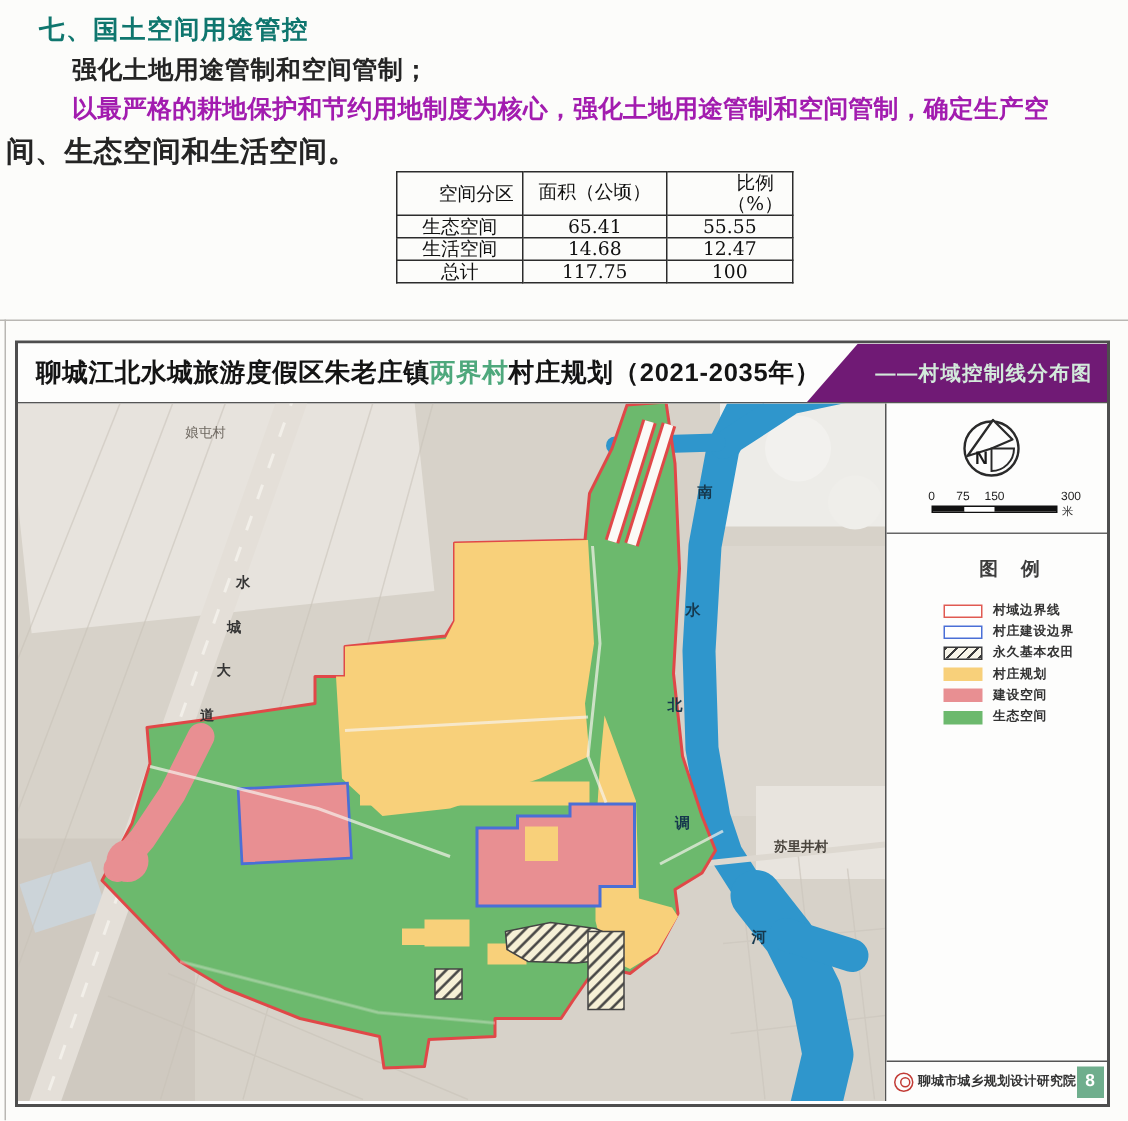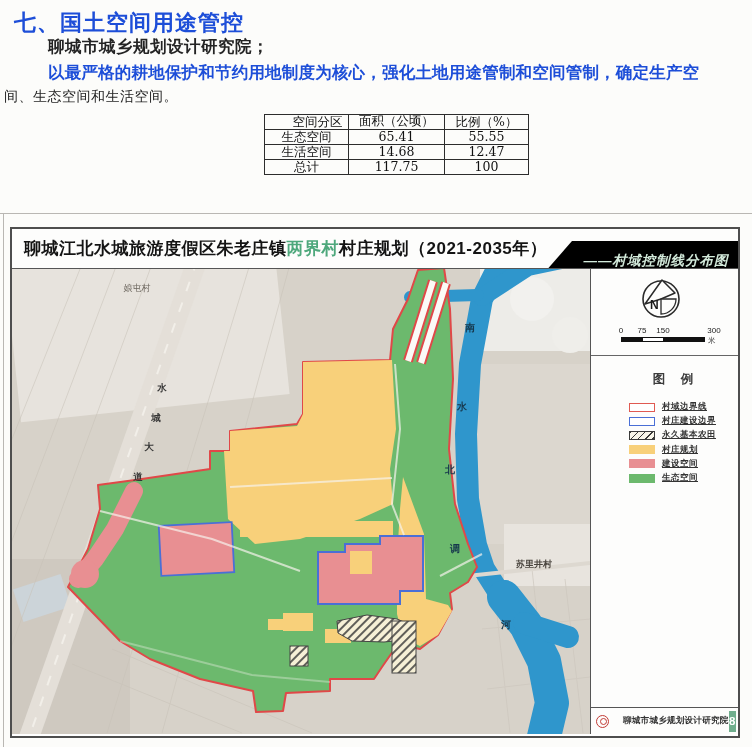--- a/index.html
+++ b/index.html
@@ -1,38 +1,38 @@
 <!DOCTYPE html>
 <html><head>
 <meta charset="utf-8">
 <style>
   * { margin:0; padding:0; box-sizing:border-box; }
   html,body { width:752px; height:747px; overflow:hidden; }
   body { position:relative; background:#fcfcfa; font-family:"Liberation Sans","DejaVu Sans",sans-serif; color:#222; }
 
   
-  .doc-heading { position:absolute; left:14px; top:8px; font-size:22px; font-weight:700; letter-spacing:1px; color:#1d4ed8; }
+  .doc-heading { position:absolute; left:26px; top:8px; font-size:17px; font-weight:700; letter-spacing:1px; color:#0f766e; }
   .doc-line1  { position:absolute; left:48px; top:36px; font-size:16.5px; font-weight:600; letter-spacing:.5px; color:#242424; }
-  .doc-line2  { position:absolute; left:48px; top:62px; font-size:16.5px; font-weight:600; letter-spacing:.2px; color:#1d4ed8; white-space:nowrap; }
-  .doc-line3  { position:absolute; left:4px;  top:88px; font-size:14px; font-weight:400; letter-spacing:.5px; color:#242424; }
+  .doc-line2  { position:absolute; left:48px; top:62px; font-size:16.5px; font-weight:600; letter-spacing:.2px; color:#a21caf; white-space:nowrap; }
+  .doc-line3  { position:absolute; left:4px;  top:88px; font-size:19px; font-weight:700; letter-spacing:.5px; color:#242424; }
 
   table.space-table { position:absolute; left:264px; top:114px; border-collapse:collapse; font-family:"DejaVu Serif","Liberation Serif",serif; font-size:12.5px; color:#111; }
   .space-table td, .space-table th { border:1.4px solid #2c2c2c; text-align:center; font-weight:normal; height:15px; padding:0 2px; line-height:14px; }
-  .space-table .c0 { width:84px;padding-left:24px; } .space-table .c1 { width:96px;font-family:Liberation Mono, monospace; } .space-table .c2 { width:84px; }
+  .space-table .c0 { width:84px;padding-left:24px; } .space-table .c1 { width:96px;font-family:Liberation Mono, monospace; } .space-table .c2 { width:84px;padding-left:36px; }
 
   
   .frame-h { position:absolute; left:0; top:213px; width:752px; height:1px; background:#b9b7b3; }
   .frame-v { position:absolute; left:3px; top:213px; width:1px; height:534px; background:#b9b7b3; }
 
   
   .map-panel { position:absolute; left:10px; top:227px; width:730px; height:511px; border:2px solid #4e4e4e; background:#fff; }
   .panel-title { position:relative; height:40px; border-bottom:1.5px solid #555; background:#fdfdfc; overflow:hidden; }
   .title-text { position:absolute; left:12px; top:0; line-height:39px; font-size:17px; font-weight:700; letter-spacing:.5px; color:#141414; white-space:nowrap; }
   .title-highlight { color:#4ea87c; }
-  .title-right { position:absolute; right:0; top:12px; height:100%; width:200px; background:#000000; clip-path:polygon(17% 0, 100% 0, 100% 100%, 0 100%);font-style:italic; }
+  .title-right { position:absolute; right:0; top:0; height:100%; width:200px; background:#701a75; clip-path:polygon(17% 0, 100% 0, 100% 100%, 0 100%); }
   .title-right span { position:absolute; left:42px; right:6px; top:0; line-height:40px; text-align:center; font-size:13.5px; font-weight:600; letter-spacing:1px; color:#d3eadb; white-space:nowrap; }
 
   .panel-body { position:relative; display:flex; height:328px; }
   .map-area { position:relative; width:578px; height:465px; overflow:hidden; }
   .map-area svg { display:block; }
 
   
   .sidebar { position:relative; width:148px; height:465px; border-left:1.5px solid #555; background:#fdfdfc; }
   .sb-top { position:relative; height:87px; border-bottom:1.5px solid #666; }
   .compass { position:absolute; left:40px; top:2px; }
@@ -49,35 +49,35 @@
   .legend-title { margin-top:15px; text-align:center; font-size:12.5px; font-weight:700; letter-spacing:6px; color:#3c3c3c; text-indent:6px; }
   .legend-items { margin-top:12px; margin-left:21px; }
   .legend-item { display:flex; align-items:center; height:14.2px; }
   .swatch { width:26px; height:9px; flex:0 0 26px; }
   .sw-red    { background:#fff; border:1.4px solid #e05a52; }
   .sw-blue   { background:#fff; border:1.4px solid #4a6fd6; }
   .sw-hatch  { border:1px solid #3a3a3a; background:repeating-linear-gradient(135deg,#3a3a3a 0 1.3px,#f8f5e9 1.3px 5px); }
   .sw-yellow { background:#f8d07a; }
   .sw-pink   { background:#e88f92; }
   .sw-green  { background:#6cb96d; }
-  .legend-label { margin-left:7px; font-size:8.5px; font-weight:600; color:#333; letter-spacing:.5px;text-decoration:underline; }
+  .legend-label { margin-left:7px; font-size:8.5px; font-weight:600; color:#333; letter-spacing:.5px; }
 
   .sb-footer { position:absolute; left:0; right:0; bottom:0; height:27px; border-top:1.5px solid #555; display:flex; align-items:center; padding-left:5px; background:#fdfdfc; }
   .inst-logo { position:relative; width:13px; height:13px; border:1.3px solid #c23b35; border-radius:50%; flex:0 0 13px; }
   .inst-logo::after { content:""; position:absolute; left:2.5px; top:2.5px; width:5px; height:5px; border:1px solid #c23b35; border-radius:50%; }
-  .inst-name { margin-left:14px; font-size:8.6px; font-weight:600; color:#333; letter-spacing:.2px; white-space:nowrap; }
+  .inst-name { margin-left:3px; font-size:8.6px; font-weight:600; color:#333; letter-spacing:.2px; white-space:nowrap; }
   .page-box { margin-left:auto; width:21px; height:21px; background:#6fae8d; color:#fff; font-size:11.5px; font-weight:700; display:flex; align-items:center; justify-content:center; margin-right:2px; }
 
   .svg-label { font-family:"Liberation Sans","DejaVu Sans",sans-serif; }
 </style>
 </head>
 <body>
 
 <div class="doc-heading">七、国土空间用途管控</div>
-<div class="doc-line1">聊城市城乡规划设计研究院；</div>
+<div class="doc-line1">强化土地用途管制和空间管制；</div>
 <div class="doc-line2">以最严格的耕地保护和节约用地制度为核心，强化土地用途管制和空间管制，确定生产空</div>
 <div class="doc-line3">间、生态空间和生活空间。</div>
 
 <table class="space-table">
   <tbody>
       <tr>
     <th class="c0">空间分区</th>
     <th class="c1">面积（公顷）</th>
     <th class="c2">比例（%）</th>
   </tr>

